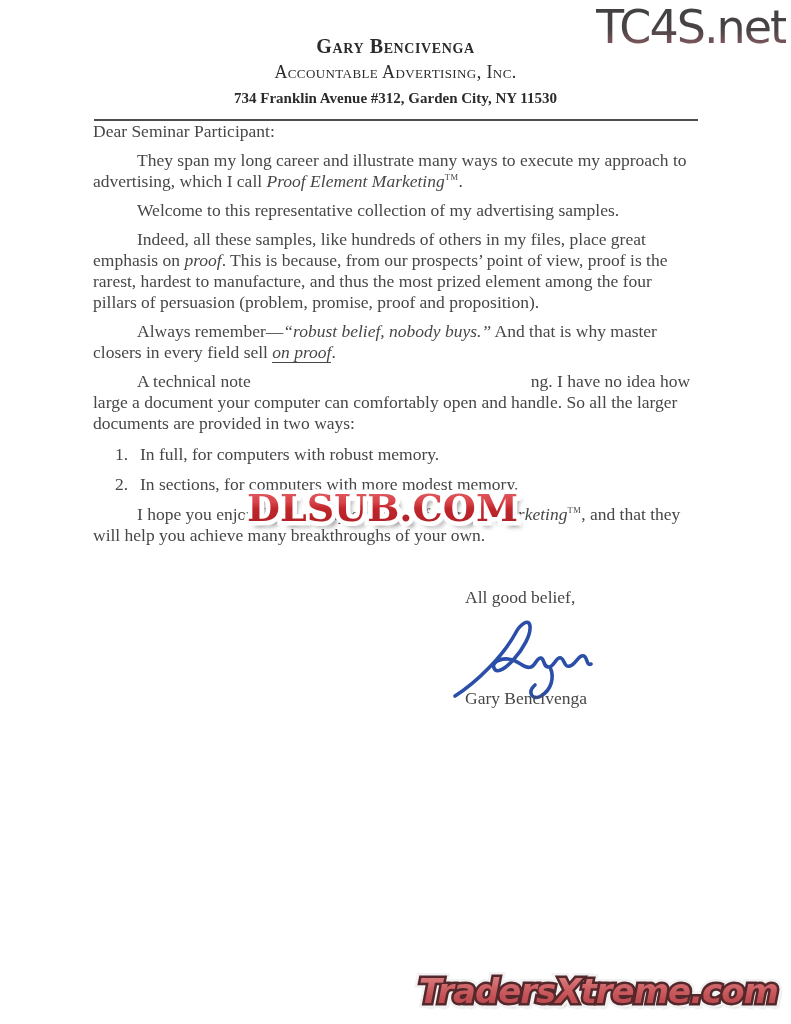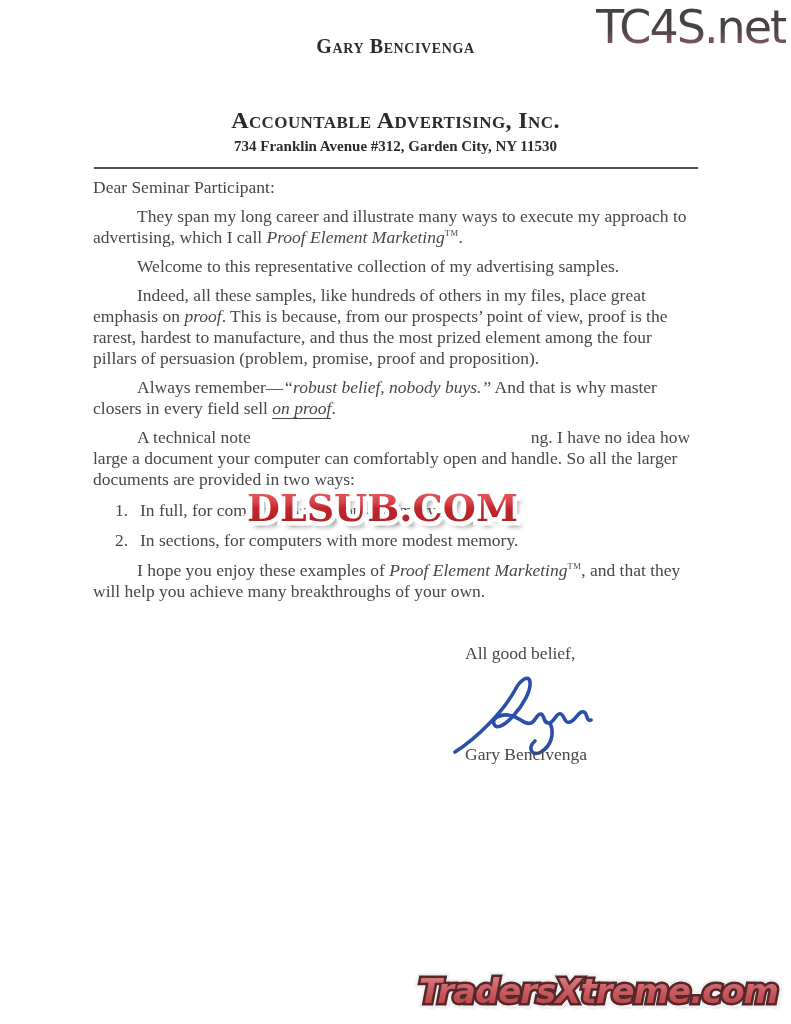--- a/index.html
+++ b/index.html
@@ -13,38 +13,38 @@
   }
 
   
   .letterhead{padding-top:34px;text-align:center;color:#2b2b2b;}
   .lh-name{
     font-size:20px;font-weight:bold;
     font-variant:small-caps;font-variant-caps:small-caps;
     letter-spacing:0.6px;line-height:24px;
   }
   .lh-company{
-    font-size:24px;font-weight:bold;
+    font-size:18px;font-weight:normal;
     font-variant:small-caps;font-variant-caps:small-caps;
-    letter-spacing:0.4px;line-height:28px;margin-top:48px;
+    letter-spacing:0.4px;line-height:28px;
   }
   .lh-address{font-size:15px;font-weight:bold;line-height:20px;margin-top:2px;}
   .rule{
     width:604px;margin:11px auto 0 auto;
     border:none;border-top:2px solid #4d4d4d;height:0;
   }
 
   
   .body{
     margin-left:93px;width:605px;
     font-size:17.5px;line-height:21px;
     text-align:left;
   }
   .salutation{margin:97px 0 0 0;}
-  .body p{margin:8px 0 0 0;text-indent:44px;}
+  .body p{margin:0 0 0 0;text-indent:44px;}
   .body p.no-indent{text-indent:0;}
   .body p + p{margin-top:8px;}
   .body i{font-style:italic;}
   sup.tm{font-size:8.5px;vertical-align:super;line-height:0;letter-spacing:0.5px;}
   .u-ital{font-style:italic;border-bottom:1px solid #474747;}
   .wm-gap{display:inline-block;width:280px;height:1px;}
 
   
   .num-list{margin:10px 0 0 0;}
   .num-row{display:flex;margin:0 0 9px 0;padding-left:22px;}

